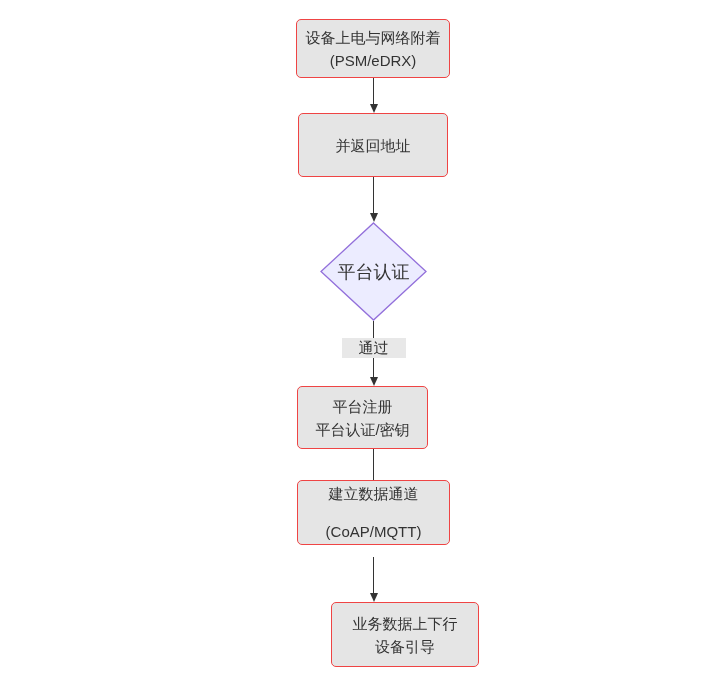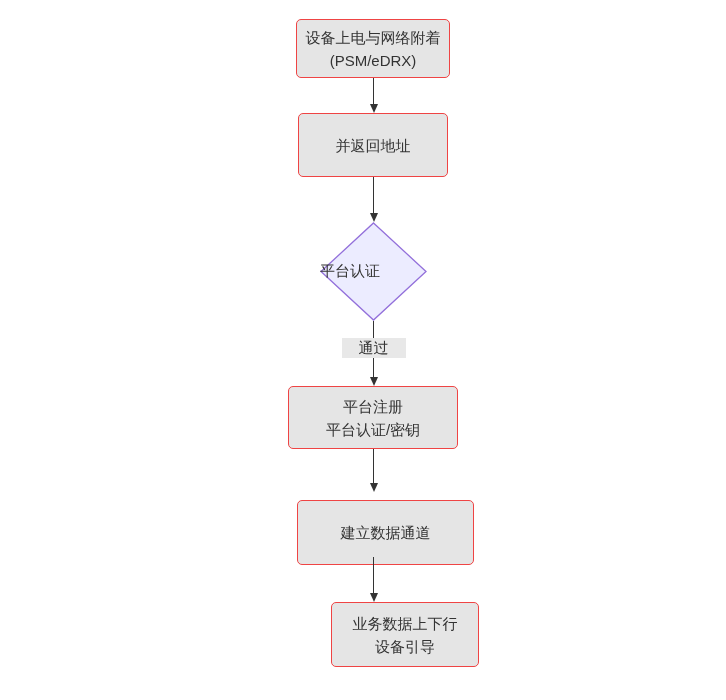--- a/index.html
+++ b/index.html
@@ -9,28 +9,28 @@
     color:#333333;overflow:hidden;
   }
   .node{
     position:absolute;background:#e5e5e5;border:1px solid #ef4444;
     display:flex;flex-direction:column;align-items:center;justify-content:center;
     font-size:15px;line-height:23px;text-align:center;box-sizing:border-box;
     border-radius:5px;
   }
   .n0{left:296px;top:19px;width:154px;height:59px;}
   .n1{left:298px;top:113px;width:150px;height:64px;}
-  .n3{left:288px;top:386px;width:170px;height:63px;}
-  .n4{left:297px;top:500px;width:177px;height:65px;gap:15px;}
+  .n3{left:297px;top:386px;width:131px;height:63px;}
+  .n4{left:297px;top:480px;width:153px;height:65px;gap:15px;}
   .n5{left:299px;top:602px;width:148px;height:65px;margin-left:32px;}
   .diamond-wrap{position:absolute;left:320px;top:222px;width:107px;height:99px;}
   .diamond-wrap svg{display:block;}
   .diamond-label{
     position:absolute;left:0;top:0;right:0;bottom:0;
-    display:flex;align-items:center;justify-content:flex-start;font-size:15px;
+    display:flex;align-items:center;justify-content:center;font-size:18px;
   }
   .edge{
     position:absolute;left:367px;width:13px;
     display:flex;flex-direction:column;align-items:center;
   }
   .e0{top:78px;height:35px;}
   .e1{top:177px;height:45px;}
   .e2{top:321px;height:65px;}
   .e3{top:449px;height:43px;}
   .e4{top:557px;height:45px;}
@@ -90,20 +90,21 @@
     <span>平台认证/密钥</span>
   </div>
 
   <div class="edge e3">
     <div class="edge-line"></div>
     <div class="arrowhead"></div>
   </div>
 
   <div class="node n4">
     <span>建立数据通道</span>
+    <span>(CoAP/MQTT)</span>
   </div>
 
   <div class="edge e4">
     <div class="edge-line"></div>
     <div class="arrowhead"></div>
   </div>
 
   <div class="node n5">
     <span>业务数据上下行</span>
     <span>设备引导</span>

